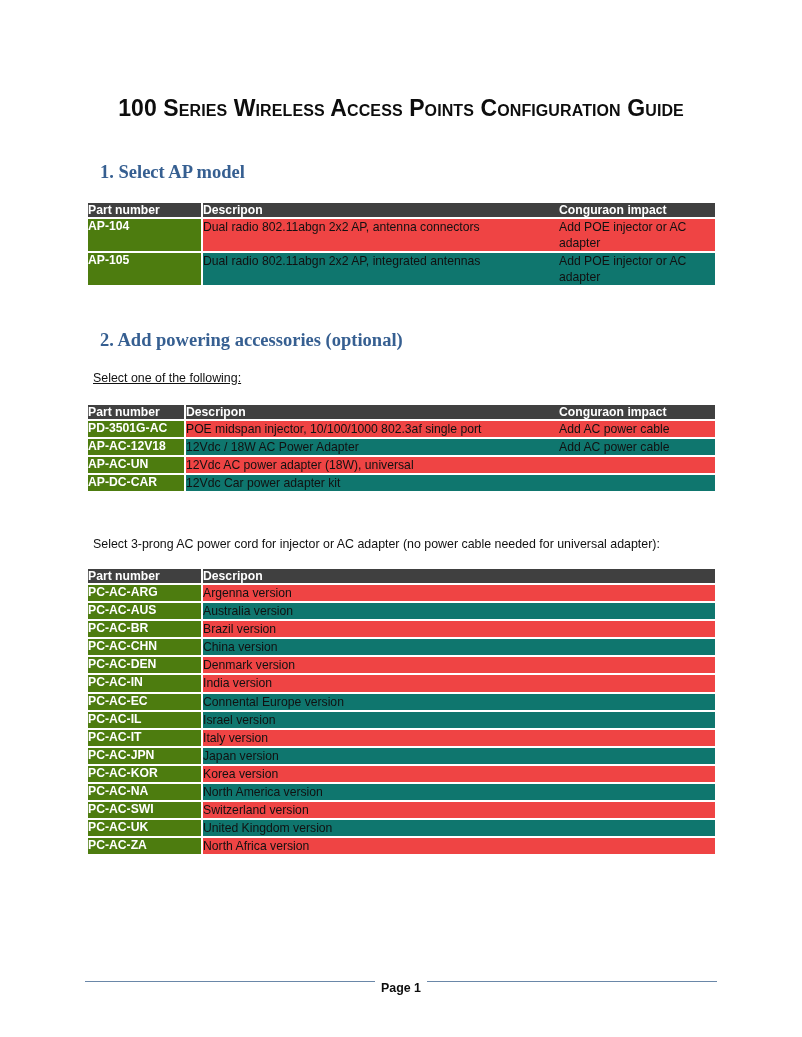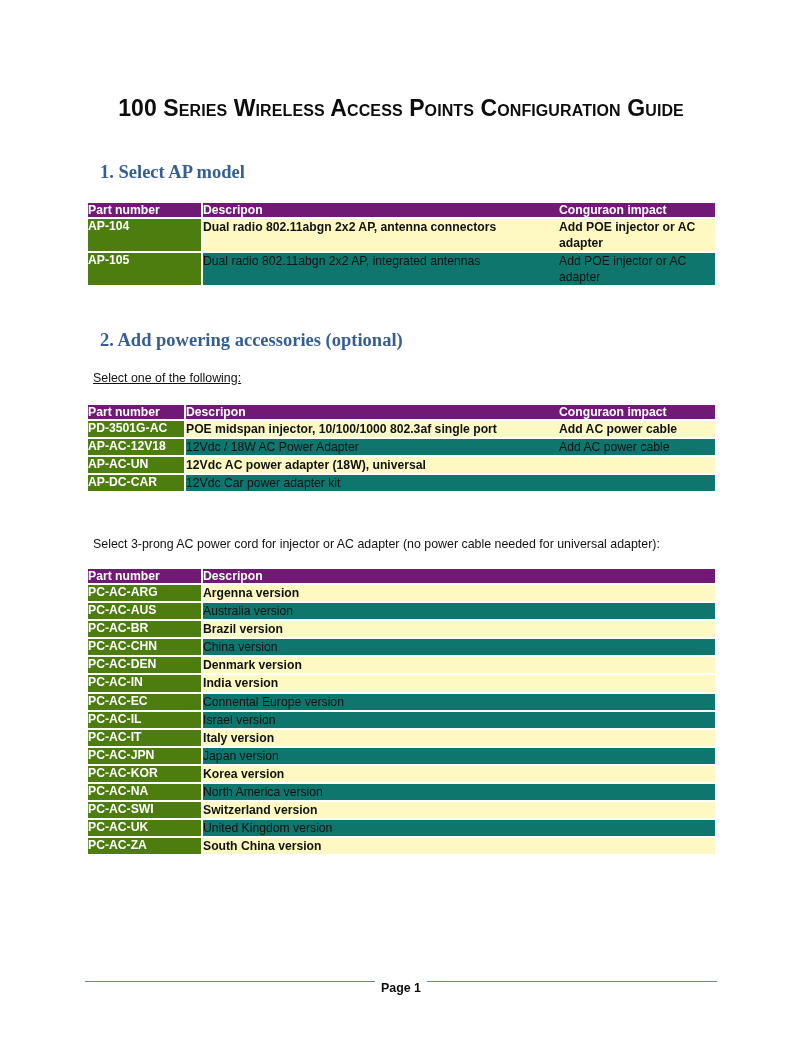--- a/index.html
+++ b/index.html
@@ -73,21 +73,21 @@
     font-family: "Liberation Sans", sans-serif;
   }
   .tbl td, .tbl th {
     padding: 0;
     margin: 0;
     vertical-align: top;
   }
 
   
   .hdr {
-    background: #701a75;
+    background: #404040;
     color: #ffffff;
     font-weight: bold;
     font-size: 12.2px;
     padding: 2px 0 3px 6px;
     border-bottom: 2px solid #ffffff;
     text-align: left;
     white-space: nowrap;
   }
   .hdr.gapcol { border-right: 2px solid #ffffff; }
 
@@ -104,21 +104,21 @@
   }
 
   
   .cell {
     font-size: 12.2px;
     color: #111111;
     padding: 3px 6px 3px 6px;
     border-bottom: 2px solid #ffffff;
     line-height: 1.32;
   }
-  .tint-a { background: #fef9c3; font-weight: bold; }
+  .tint-a { background: #ef4444; }
   .tint-b { background: #0f766e; }
 
   
   #table-1 {
     left: 88px;
     top: 203px;
     width: 627px;
   }
   #table-1 .c1 { width: 115px; }
   #table-1 .c2 { width: 356px; }
@@ -311,21 +311,21 @@
         <tr>
           <td class="pn">PC-AC-SWI</td>
           <td class="cell tint-a">Switzerland version</td>
         </tr>
         <tr>
           <td class="pn">PC-AC-UK</td>
           <td class="cell tint-b">United Kingdom version</td>
         </tr>
         <tr>
           <td class="pn">PC-AC-ZA</td>
-          <td class="cell tint-a">South China version</td>
+          <td class="cell tint-a">North Africa version</td>
         </tr>
       </tbody>
   </table>
 
   <div class="footer">
     <div class="rule"></div>
     <div class="page-label">Page 1</div>
     <div class="rule"></div>
   </div>
 

